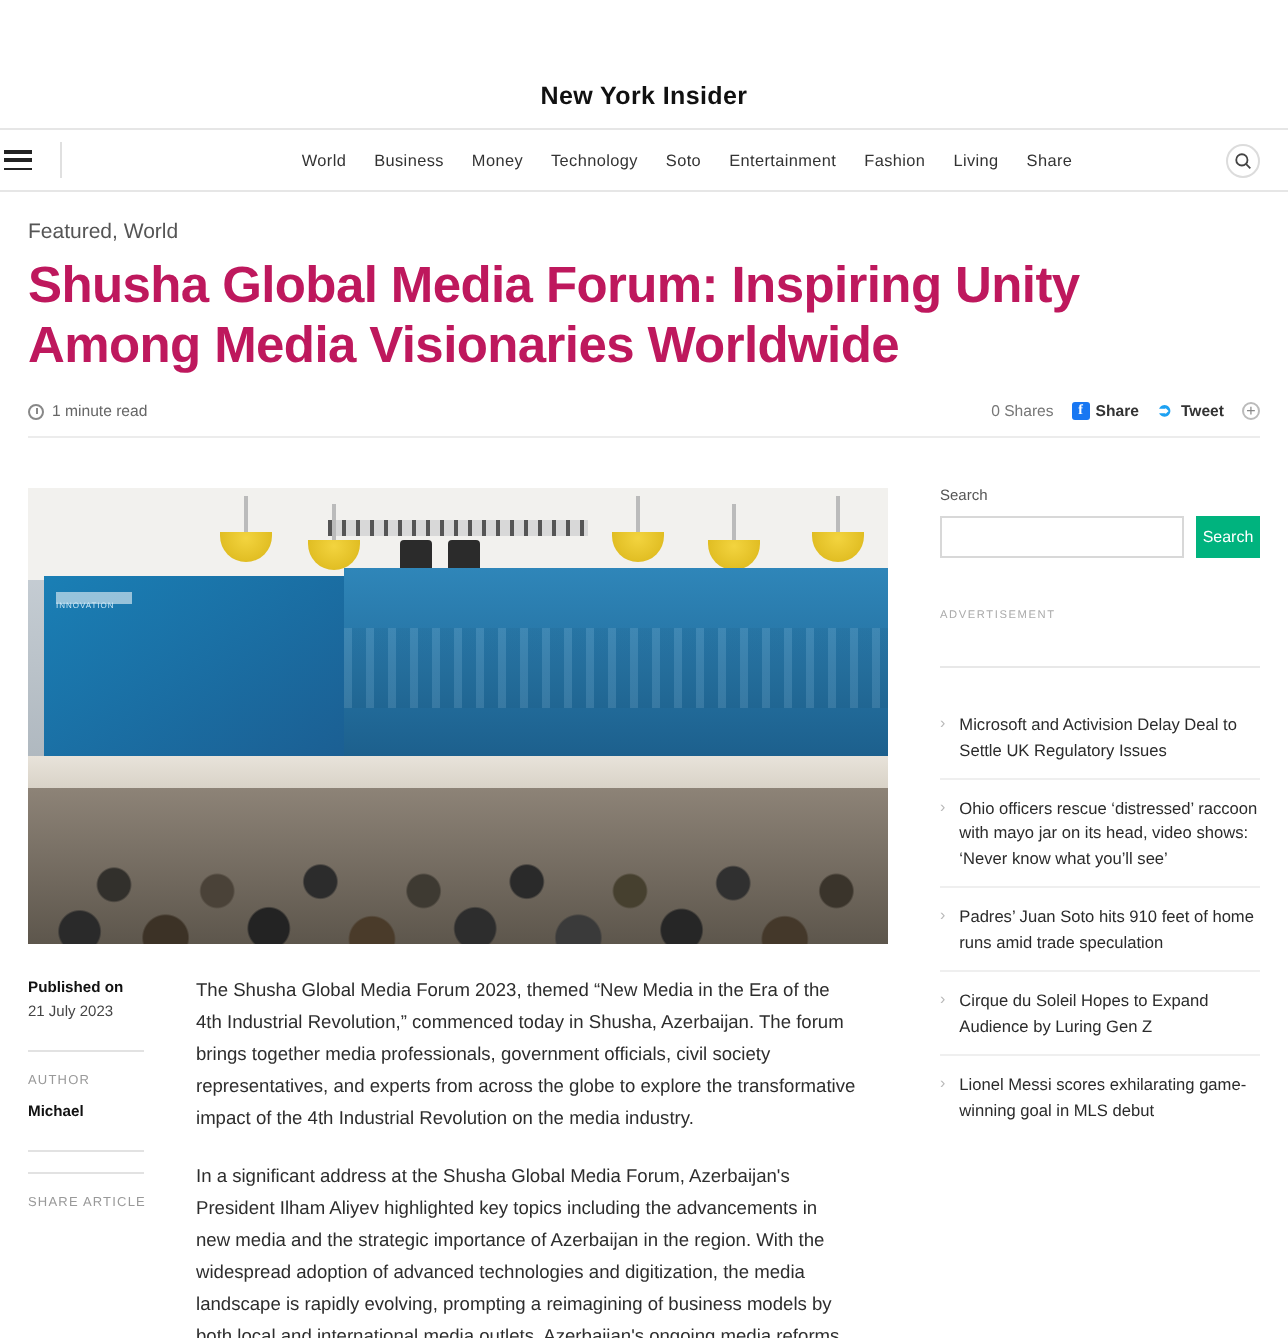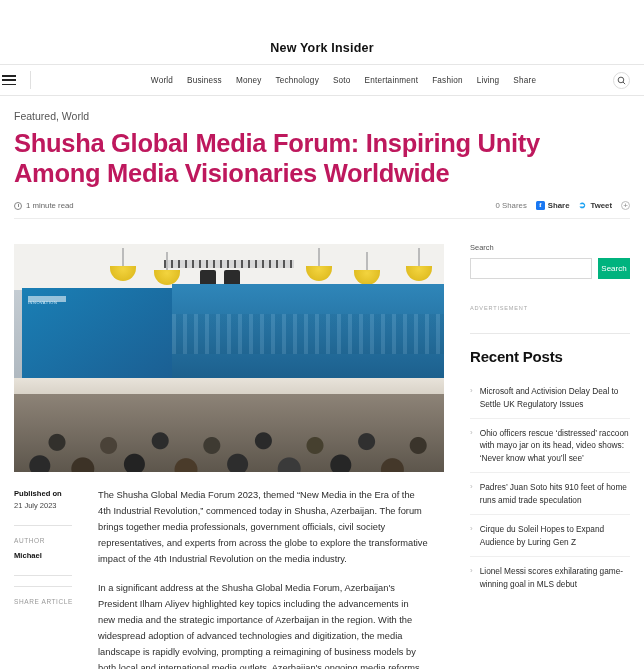--- a/index.html
+++ b/index.html
@@ -482,21 +482,20 @@
     <aside class="side-col">
       <div class="side-label">Search</div>
       <div class="search-row">
         <input class="search-input" type="text" value="" placeholder="" style="">
         <button class="search-submit">Search</button>
       </div>
 
       <div class="ad-label">ADVERTISEMENT</div>
       <div class="side-rule"></div>
 
-      <h2 class="side-heading">Recent Posts</h2>
 
       <div class="post-item">
         <span class="arrow">›</span>
         <span class="post-title">Microsoft and Activision Delay Deal to Settle UK Regulatory Issues</span>
       </div>
       <div class="post-item">
         <span class="arrow">›</span>
         <span class="post-title">Ohio officers rescue ‘distressed’ raccoon with mayo jar on its head, video shows: ‘Never know what you’ll see’</span>
       </div>
       <div class="post-item">

